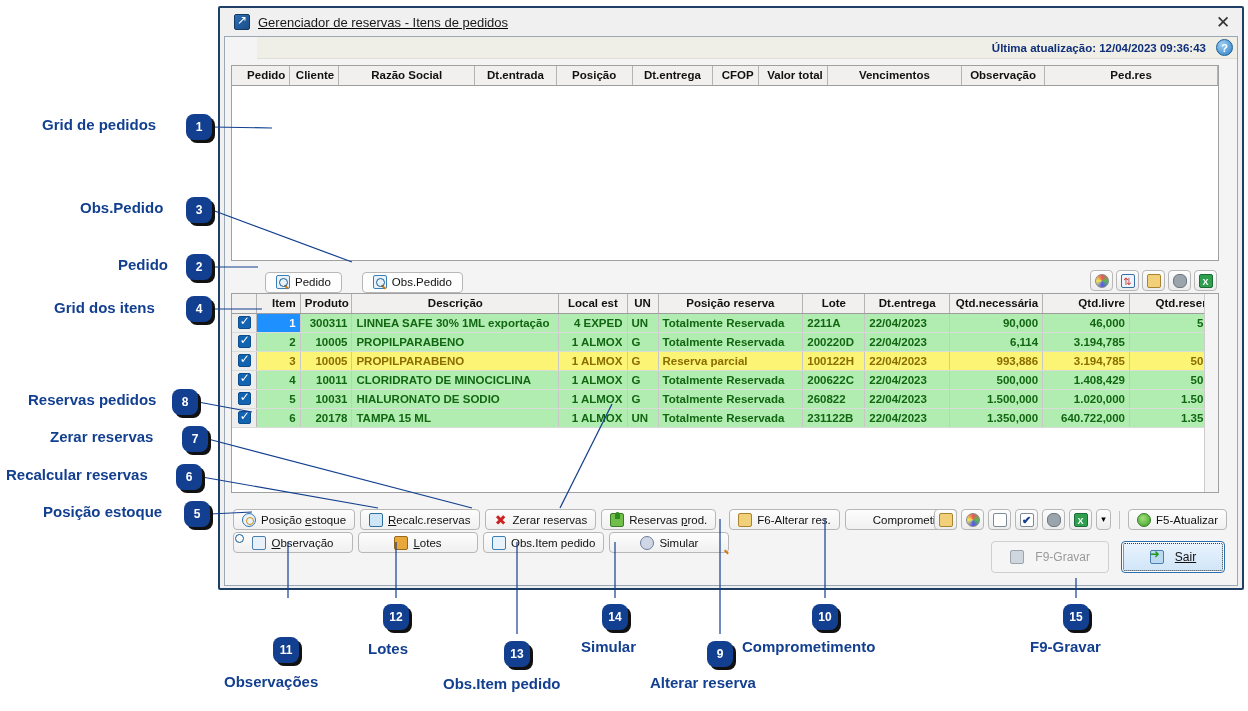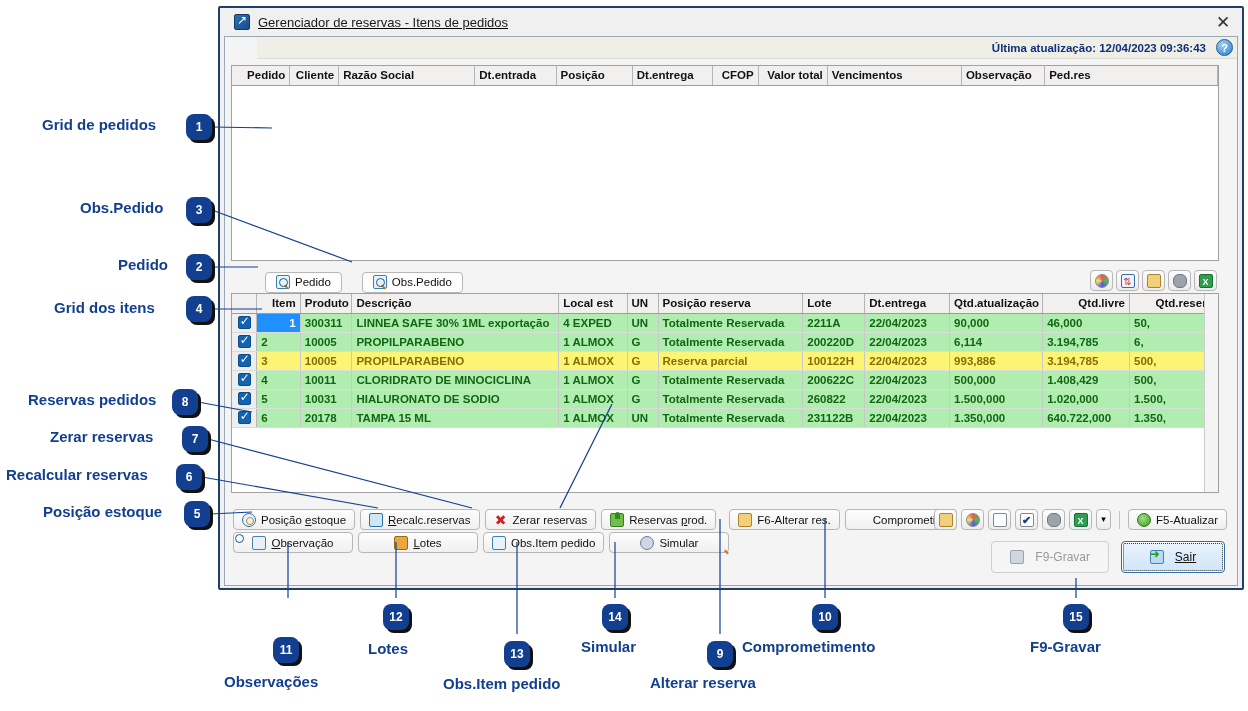--- a/index.html
+++ b/index.html
@@ -78,21 +78,21 @@
     border: 1px solid #a0a0a0;
     overflow: hidden;
     position: relative;
   }
   table.grid { border-collapse: collapse; width: 100%; table-layout: fixed; }
   table.grid th {
     background: #f1f0ee;
     border-right: 1px solid #b4b4b4;
     border-bottom: 1px solid #9d9d9d;
     font-size: 11.5px; font-weight: bold; color: #111;
-    padding: 3px 4px; text-align: left;
+    padding: 3px 4px; text-align: center;
     height: 19px; white-space: nowrap; overflow: hidden;
   }
   table.grid th.r { text-align: right; }
   table.grid td {
     border-right: 1px solid #c8c8c8;
     border-bottom: 1px solid #d8ddd8;
     font-size: 11.5px; font-weight: bold;
     padding: 2px 4px; height: 19px;
     white-space: nowrap; overflow: hidden;
   }
@@ -104,21 +104,21 @@
     border-right: 1px solid #989898;
     border-bottom: 1px solid #6f6f6f;
   }
   .ord-row td.sel {
     background: #1e90ff; color: #ffffff; text-align: right;
   }
 
   
   .it-green td { background: #b1ecb1; color: #116611; }
   .it-yellow td { background: #fbf474; color: #8a6d00; }
-  .it-row td.num { text-align: left; }
+  .it-row td.num { text-align: right; }
   .it-row td.cb {
     background: #eeeeee; text-align: center; padding: 1px 2px;
     border-right: 1px solid #b8b8b8;
   }
   .it-row.sel-row td.item-n {
     background: #1e90ff; color: #ffffff; text-align: right;
   }
   .chk {
     display: inline-block; width: 13px; height: 13px;
     background: #1263b0; border: 1px solid #0b4c8c; border-radius: 2px;
@@ -422,21 +422,21 @@
               <tr>
                 <th></th>
                 <th class="r">Item</th>
                 <th class="r">Produto</th>
                 <th>Descrição</th>
                 <th>Local est</th>
                 <th>UN</th>
                 <th>Posição reserva</th>
                 <th>Lote</th>
                 <th>Dt.entrega</th>
-                <th class="r">Qtd.atualização</th>
+                <th class="r">Qtd.necessária</th>
                 <th class="r">Qtd.livre</th>
                 <th class="r">Qtd.reserv</th>
               </tr>
             </thead>
           <tbody>
               <tr class="it-row it-green sel-row">
                 <td class="cb"><span class="chk"></span></td>
                 <td class="num item-n">1</td>
                 <td class="num">300311</td>
                 <td>LINNEA SAFE 30% 1ML exportação</td>

